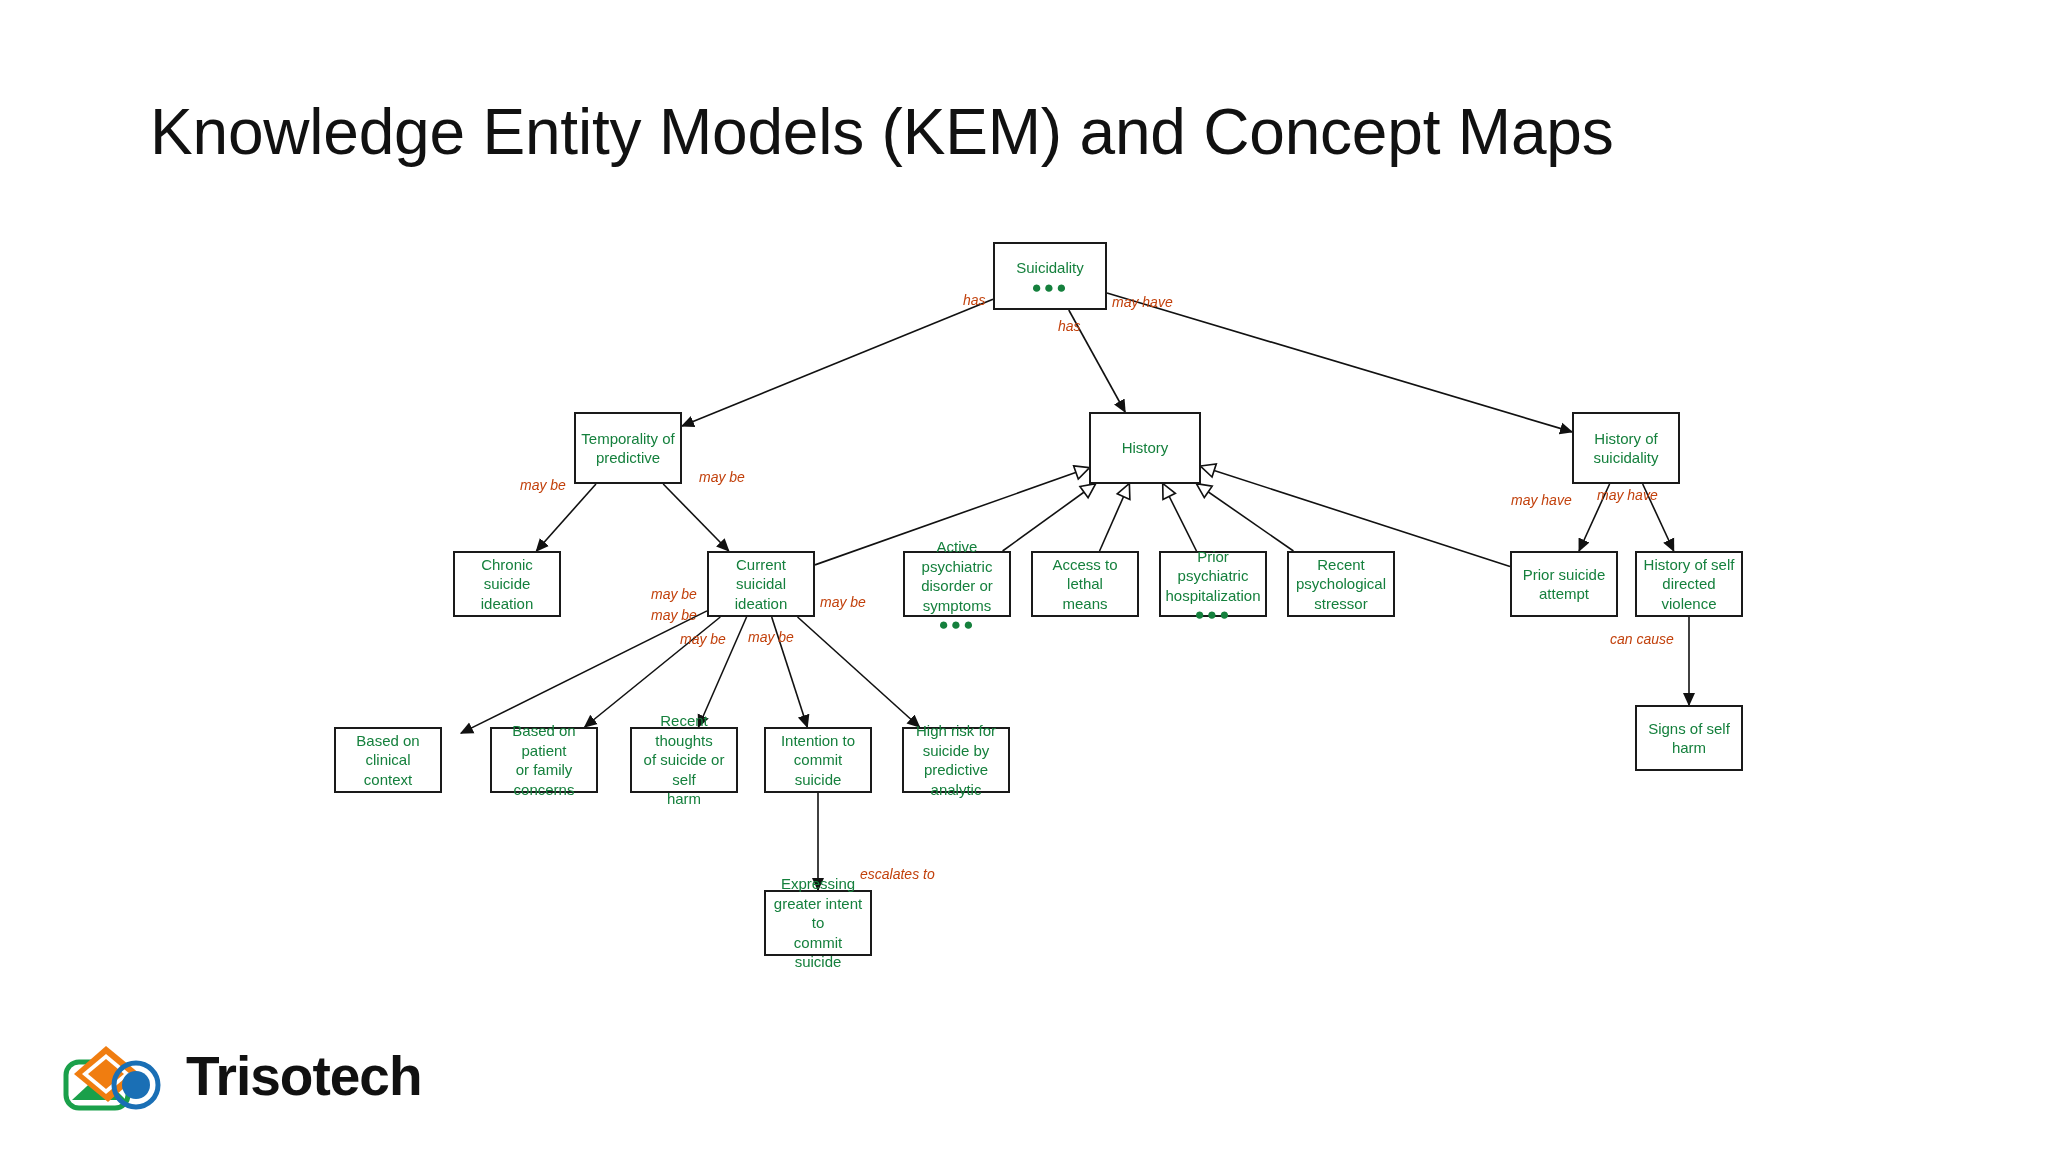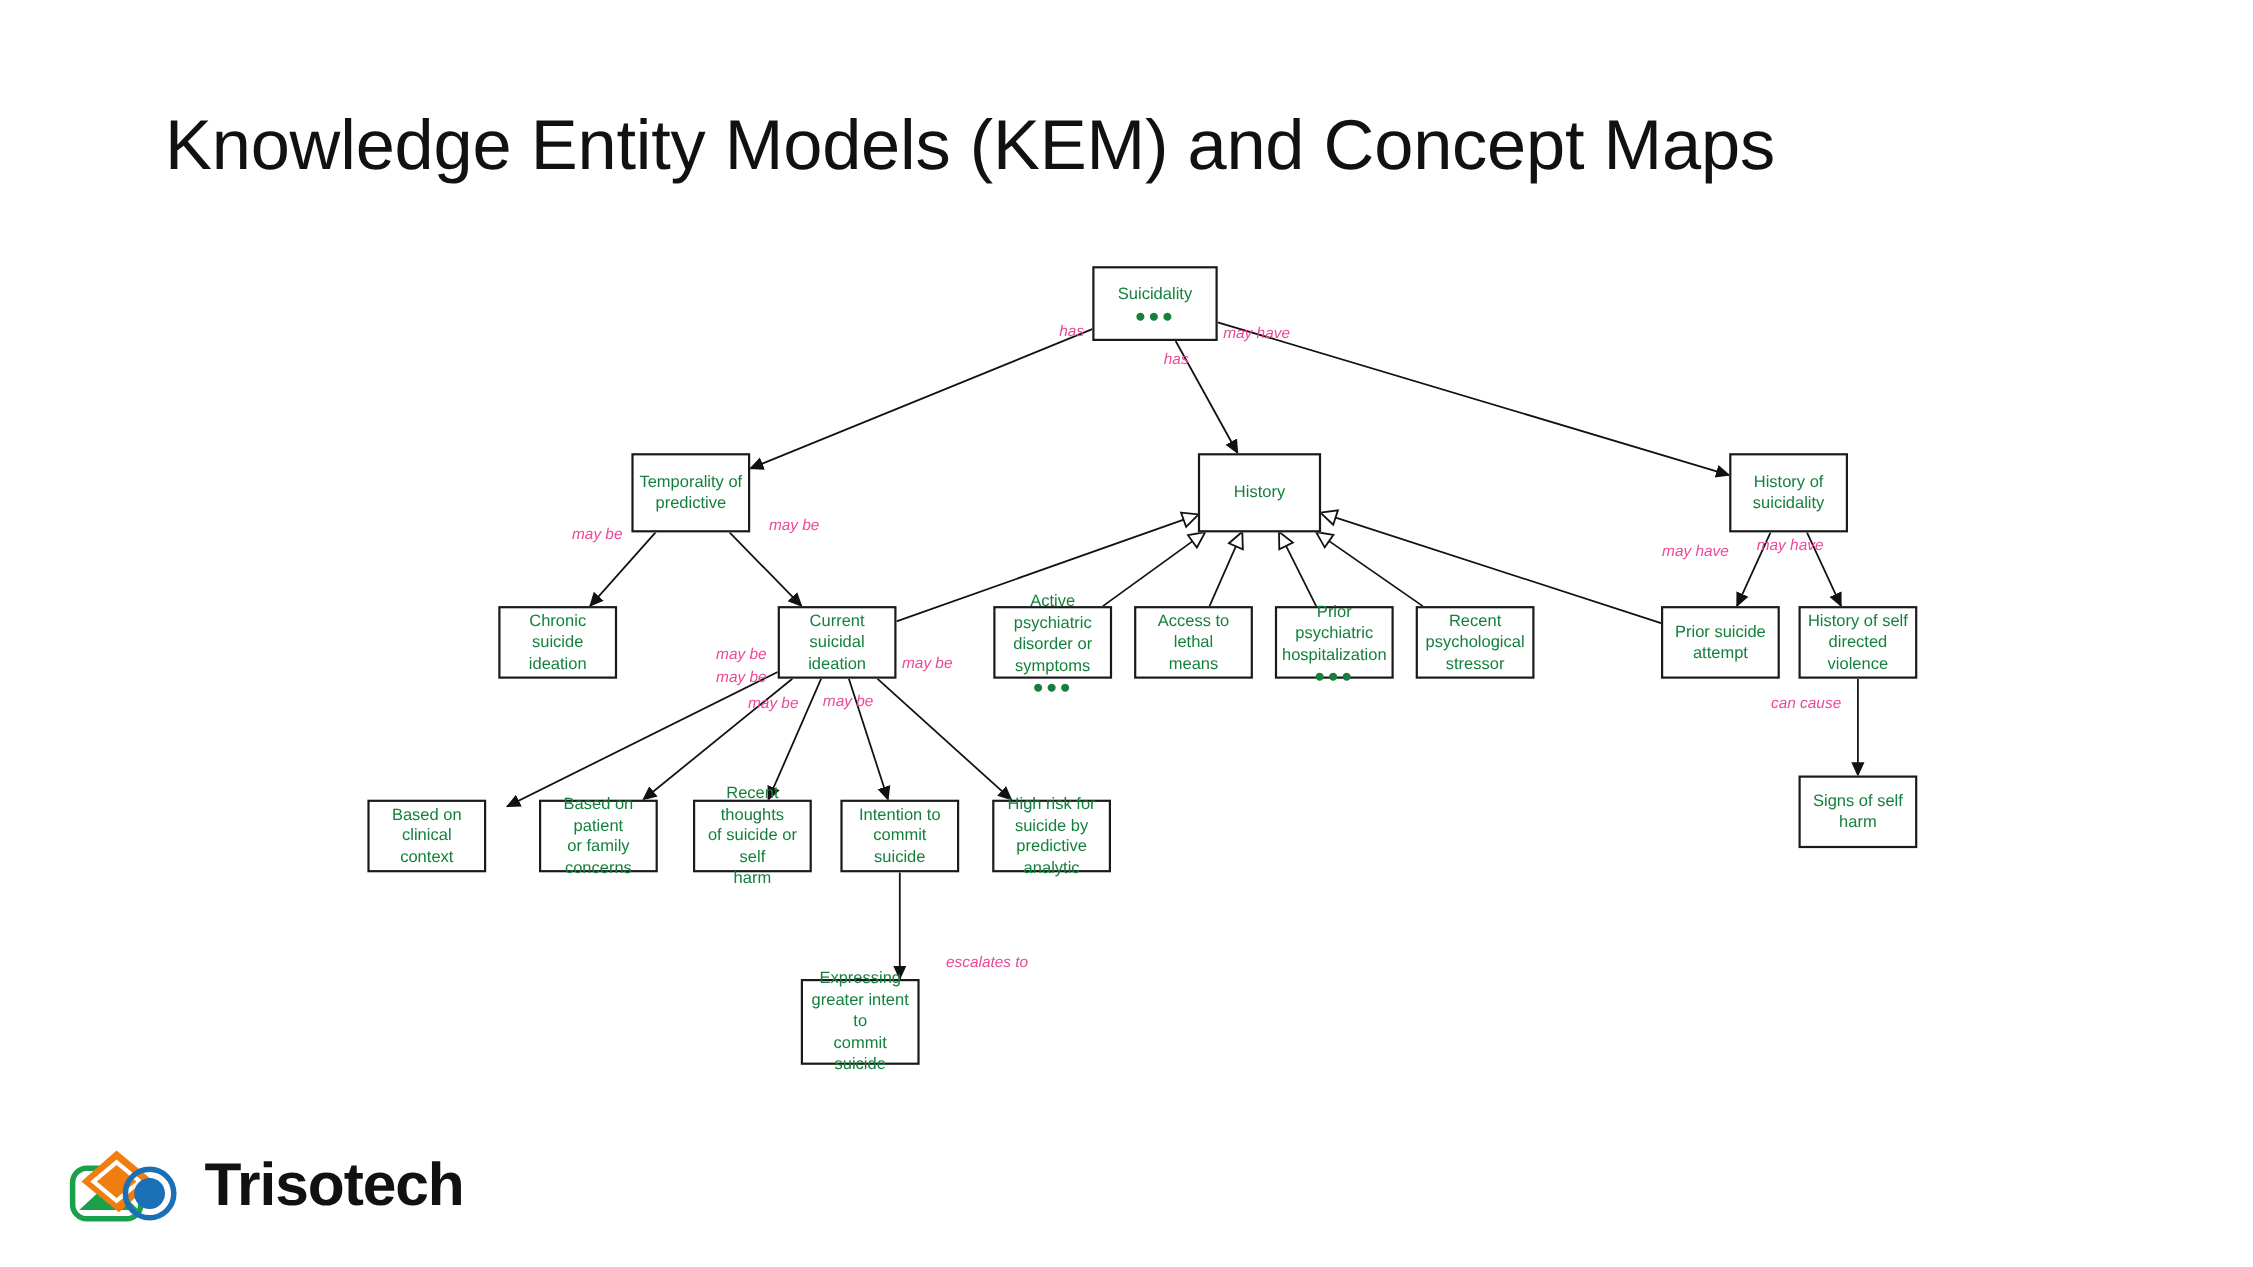--- a/index.html
+++ b/index.html
@@ -52,21 +52,21 @@
     font-size:17px;
     line-height:0.7;
     margin-top:4px;
     font-weight:700;
   }
 
   .edge-label{
     position:absolute;
     font-style:italic;
     font-size:14px;
-    color:#ec4899;
+    color:#c2410c;
     white-space:nowrap;
     font-weight:400;
   }
 
   
   .logo{
     position:absolute;
     left:62px; top:1040px;
     display:flex;
     align-items:center;
@@ -191,21 +191,21 @@
 commit suicide</span>
       </div>
       <div class="node" style="left: 902px; top: 727px; width: 108px; height: 66px;">
         <span class="node-label">High risk for
 suicide by
 predictive analytic</span>
       </div>
       <div class="node" style="left: 1635px; top: 705px; width: 108px; height: 66px;">
         <span class="node-label">Signs of self harm</span>
       </div>
-      <div class="node" style="left: 728px; top: 890px; width: 108px; height: 78px;">
+      <div class="node" style="left: 764px; top: 890px; width: 108px; height: 66px;">
         <span class="node-label">Expressing
 greater intent to
 commit suicide</span>
       </div>
     </div>
   <div id="label-layer">
       <div class="edge-label" style="left: 963px; top: 292px;">has</div>
       <div class="edge-label" style="left: 1058px; top: 318px;">has</div>
       <div class="edge-label" style="left: 1112px; top: 294px;">may have</div>
       <div class="edge-label" style="left: 520px; top: 477px;">may be</div>

